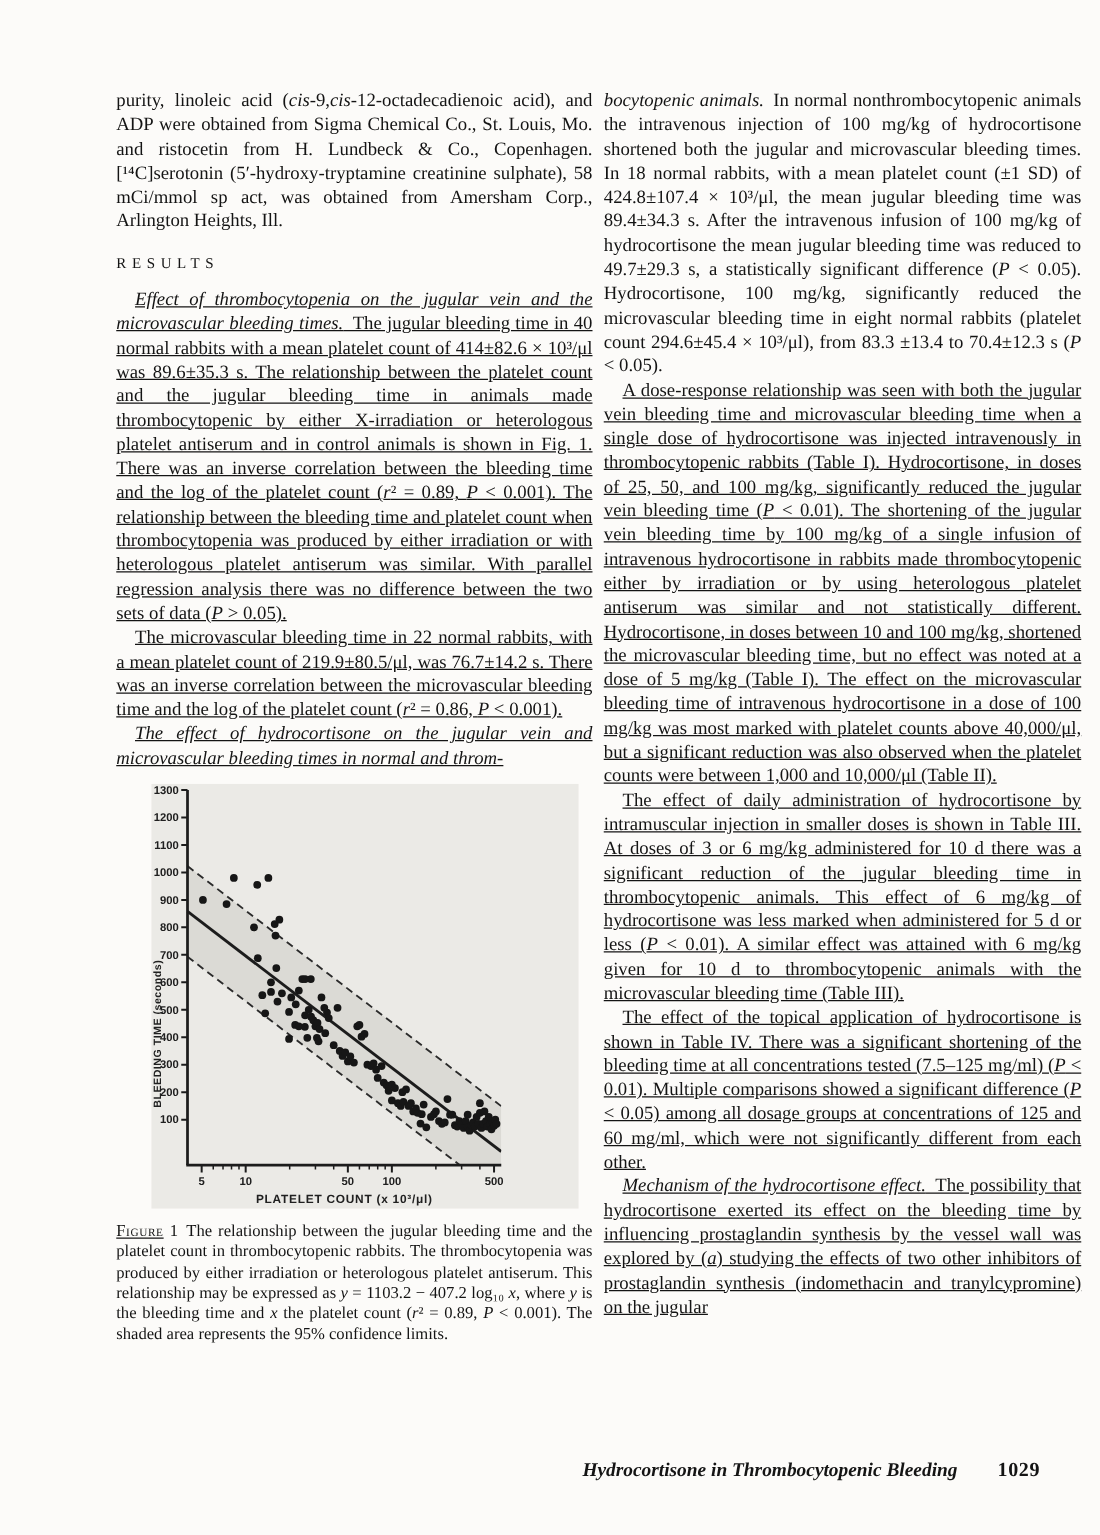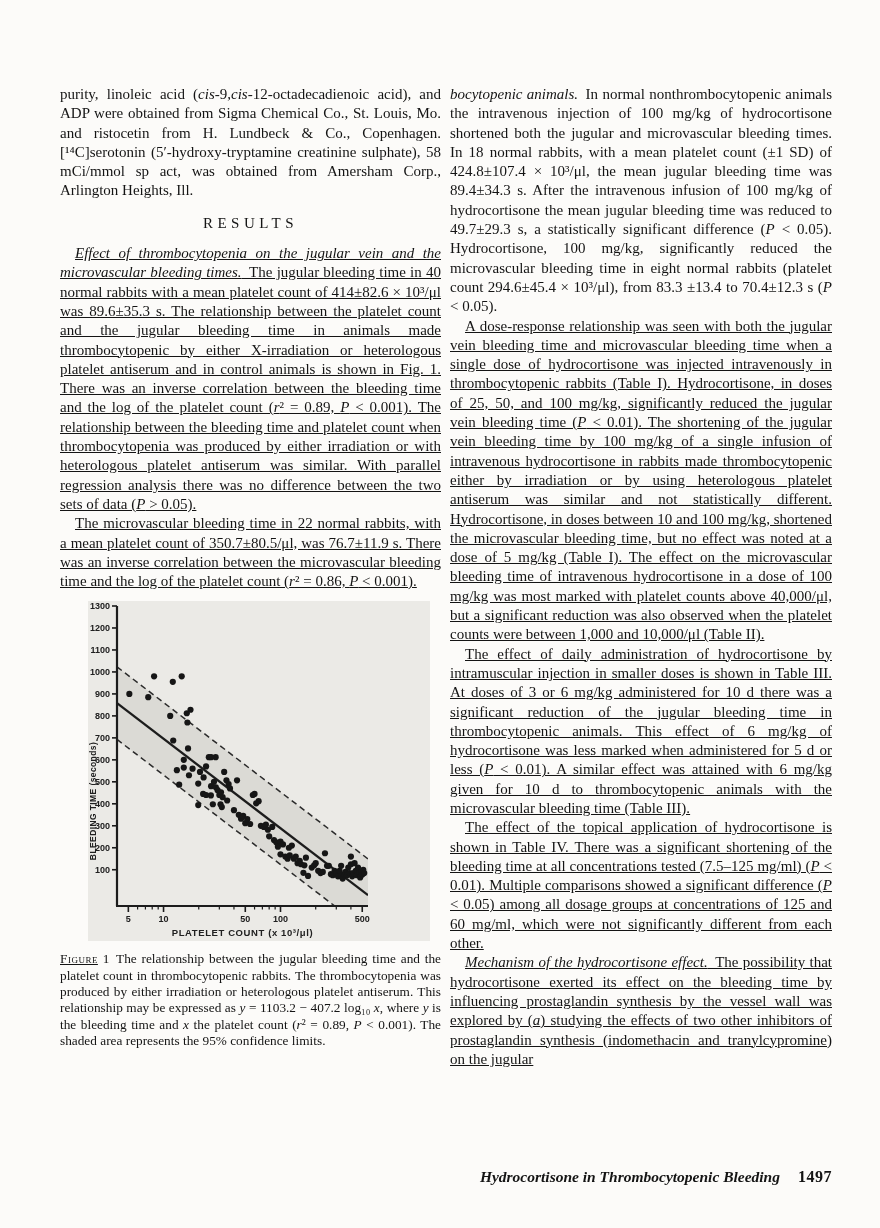--- a/index.html
+++ b/index.html
@@ -3,56 +3,57 @@
 <meta charset="utf-8">
 <style>
   html,body{margin:0;padding:0;}
   body{
     width:880px;height:1228px;position:relative;
     background:#fcfbf9;color:#141414;
     font-family:"Liberation Serif", serif;
     -webkit-font-smoothing:antialiased;
   }
   .col{
-    position:absolute;top:85px;text-align:justify;
-    font-size:15px;line-height:19.3px;
+    position:absolute;top:72px;text-align:justify;
+    font-size:15px;line-height:19.3px;margin-left:33px;
   }
   #left-col{left:60px;width:381px;}
   #right-col{left:450px;width:382px;}
   p.para{margin:0;padding:0;}
   p.indent{text-indent:15px;text-decoration:underline;}
   .it{font-style:italic;}
   .sc{font-variant:small-caps;letter-spacing:.5px;text-decoration:underline;}
   .results-heading{
-    text-align:center;letter-spacing:4.5px;font-size:15px;
+    letter-spacing:4.5px;font-size:12px;
     margin:13px 0 11px 0;font-weight:400;
   }
   #figure-box{margin:10px 0 0 28px;width:342px;height:340px;}
   #figure-box svg{display:block;}
   #figure-caption{margin-top:10px;font-size:13.3px;line-height:16.3px;}
   #figure-caption p.para{text-indent:0;}
   #footer{
     position:absolute;left:60px;top:1168px;width:772px;
-    display:flex;justify-content:flex-end;align-items:baseline;gap:18px;
+    display:flex;justify-content:flex-end;align-items:baseline;gap:32px;
     font-weight:bold;font-size:15.5px;
   }
   #footer .running{font-style:italic;}
   #footer .pagenum{font-style:normal;font-size:16px;letter-spacing:.5px;}
 </style>
 </head>
 <body>
 
 <div class="col" id="left-col">
   <div>
       <p class="para"><span>purity, linoleic acid (</span><span class="it">cis</span><span>-9,</span><span class="it">cis</span><span>-12-octadecadienoic acid), and ADP were obtained from Sigma Chemical Co., St. Louis, Mo. and ristocetin from H. Lundbeck &amp; Co., Copenhagen. [¹⁴C]serotonin (5′-hydroxy-tryptamine creatinine sulphate), 58 mCi/mmol sp act, was obtained from Amersham Corp., Arlington Heights, Ill.</span></p>
     </div>
   <h2 class="results-heading">RESULTS</h2>
   <div>
       <p class="para indent"><span class="it">Effect of thrombocytopenia on the jugular vein and the microvascular bleeding times.</span><span> The jugular bleeding time in 40 normal rabbits with a mean platelet count of 414±82.6 × 10³/μl was 89.6±35.3 s. The relationship between the platelet count and the jugular bleeding time in animals made thrombocytopenic by either X-irradiation or heterologous platelet antiserum and in control animals is shown in Fig. 1. There was an inverse correlation between the bleeding time and the log of the platelet count (</span><span class="it">r</span><span>² = 0.89, </span><span class="it">P</span><span> &lt; 0.001). The relationship between the bleeding time and platelet count when thrombocytopenia was produced by either irradiation or with heterologous platelet antiserum was similar. With parallel regression analysis there was no difference between the two sets of data (</span><span class="it">P</span><span> &gt; 0.05).</span></p>
-      <p class="para indent"><span>The microvascular bleeding time in 22 normal rabbits, with a mean platelet count of 350.7±80.5/μl, was 76.7±11.9 s. There was an inverse correlation between the microvascular bleeding time and the log of the platelet count (</span><span class="it">r</span><span>² = 0.86, </span><span class="it">P</span><span> &lt; 0.001).</span></p>
+      <p class="para indent"><span>The microvascular bleeding time in 22 normal rabbits, with a mean platelet count of 219.9±80.5/μl, was 76.7±14.2 s. There was an inverse correlation between the microvascular bleeding time and the log of the platelet count (</span><span class="it">r</span><span>² = 0.86, </span><span class="it">P</span><span> &lt; 0.001).</span></p>
+      <p class="para indent"><span class="it">The effect of hydrocortisone on the jugular vein and microvascular bleeding times in normal and throm-</span></p>
     </div>
   <div id="figure-box">
       <svg width="342" height="340" viewBox="0 0 342 340">
         <rect x="0" y="0" width="342" height="340" fill="#ebeae6"></rect>
         <defs>
           <clipPath id="plotclip">
             <rect x="3" y="5" width="277" height="300"></rect>
           </clipPath>
         </defs>
         <g clip-path="url(#plotclip)">
@@ -245,14 +246,14 @@
       <p class="para"><span class="it">bocytopenic animals.</span><span> In normal nonthrombocytopenic animals the intravenous injection of 100 mg/kg of hydrocortisone shortened both the jugular and microvascular bleeding times. In 18 normal rabbits, with a mean platelet count (±1 SD) of 424.8±107.4 × 10³/μl, the mean jugular bleeding time was 89.4±34.3 s. After the intravenous infusion of 100 mg/kg of hydrocortisone the mean jugular bleeding time was reduced to 49.7±29.3 s, a statistically significant difference (</span><span class="it">P</span><span> &lt; 0.05). Hydrocortisone, 100 mg/kg, significantly reduced the microvascular bleeding time in eight normal rabbits (platelet count 294.6±45.4 × 10³/μl), from 83.3 ±13.4 to 70.4±12.3 s (</span><span class="it">P</span><span> &lt; 0.05).</span></p>
       <p class="para indent"><span>A dose-response relationship was seen with both the jugular vein bleeding time and microvascular bleeding time when a single dose of hydrocortisone was injected intravenously in thrombocytopenic rabbits (Table I). Hydrocortisone, in doses of 25, 50, and 100 mg/kg, significantly reduced the jugular vein bleeding time (</span><span class="it">P</span><span> &lt; 0.01). The shortening of the jugular vein bleeding time by 100 mg/kg of a single infusion of intravenous hydrocortisone in rabbits made thrombocytopenic either by irradiation or by using heterologous platelet antiserum was similar and not statistically different. Hydrocortisone, in doses between 10 and 100 mg/kg, shortened the microvascular bleeding time, but no effect was noted at a dose of 5 mg/kg (Table I). The effect on the microvascular bleeding time of intravenous hydrocortisone in a dose of 100 mg/kg was most marked with platelet counts above 40,000/μl, but a significant reduction was also observed when the platelet counts were between 1,000 and 10,000/μl (Table II).</span></p>
       <p class="para indent"><span>The effect of daily administration of hydrocortisone by intramuscular injection in smaller doses is shown in Table III. At doses of 3 or 6 mg/kg administered for 10 d there was a significant reduction of the jugular bleeding time in thrombocytopenic animals. This effect of 6 mg/kg of hydrocortisone was less marked when administered for 5 d or less (</span><span class="it">P</span><span> &lt; 0.01). A similar effect was attained with 6 mg/kg given for 10 d to thrombocytopenic animals with the microvascular bleeding time (Table III).</span></p>
       <p class="para indent"><span>The effect of the topical application of hydrocortisone is shown in Table IV. There was a significant shortening of the bleeding time at all concentrations tested (7.5–125 mg/ml) (</span><span class="it">P</span><span> &lt; 0.01). Multiple comparisons showed a significant difference (</span><span class="it">P</span><span> &lt; 0.05) among all dosage groups at concentrations of 125 and 60 mg/ml, which were not significantly different from each other.</span></p>
       <p class="para indent"><span class="it">Mechanism of the hydrocortisone effect.</span><span> The possibility that hydrocortisone exerted its effect on the bleeding time by influencing prostaglandin synthesis by the vessel wall was explored by (</span><span class="it">a</span><span>) studying the effects of two other inhibitors of prostaglandin synthesis (indomethacin and tranylcypromine) on the jugular</span></p>
     </div>
 </div>
 
 <div id="footer">
   <span class="running">Hydrocortisone in Thrombocytopenic Bleeding</span>
-  <span class="pagenum">1497</span>
+  <span class="pagenum">1029</span>
 </div>
 
 </body></html>

